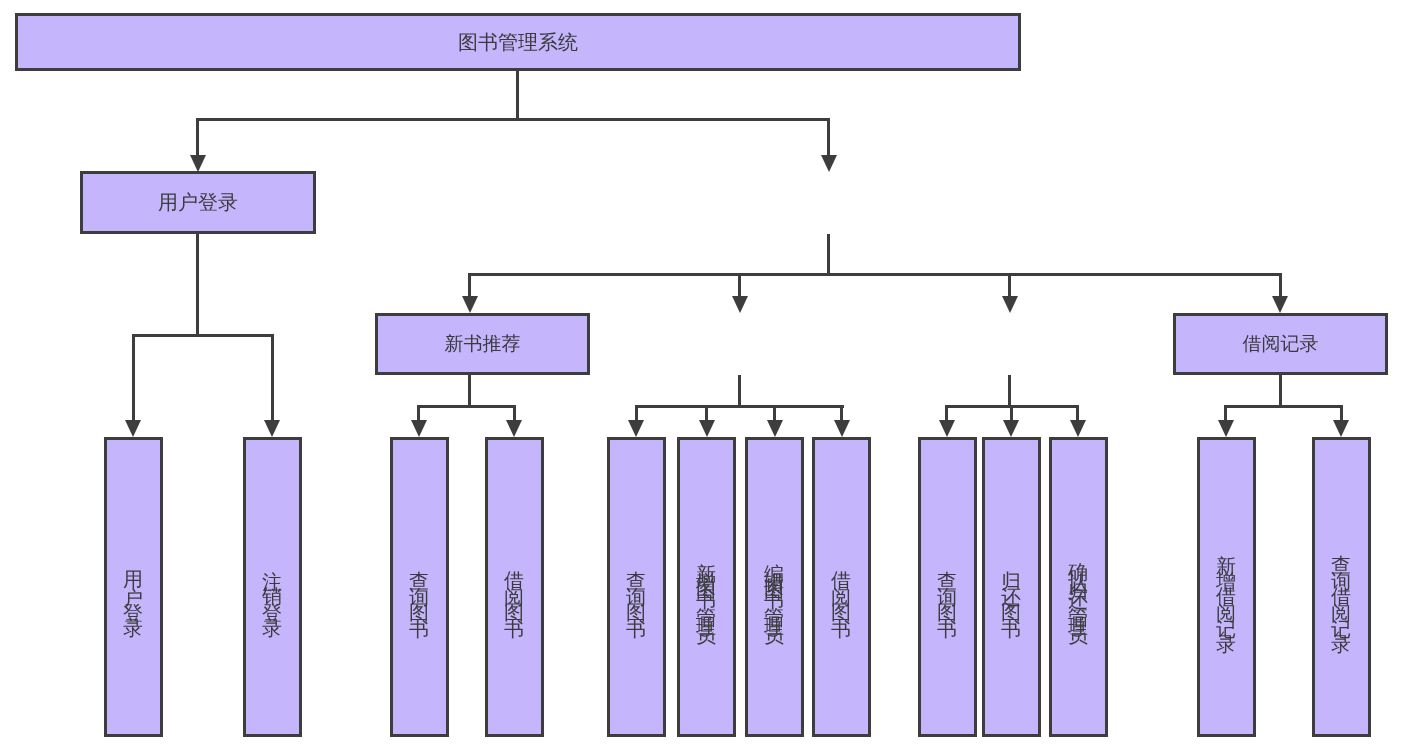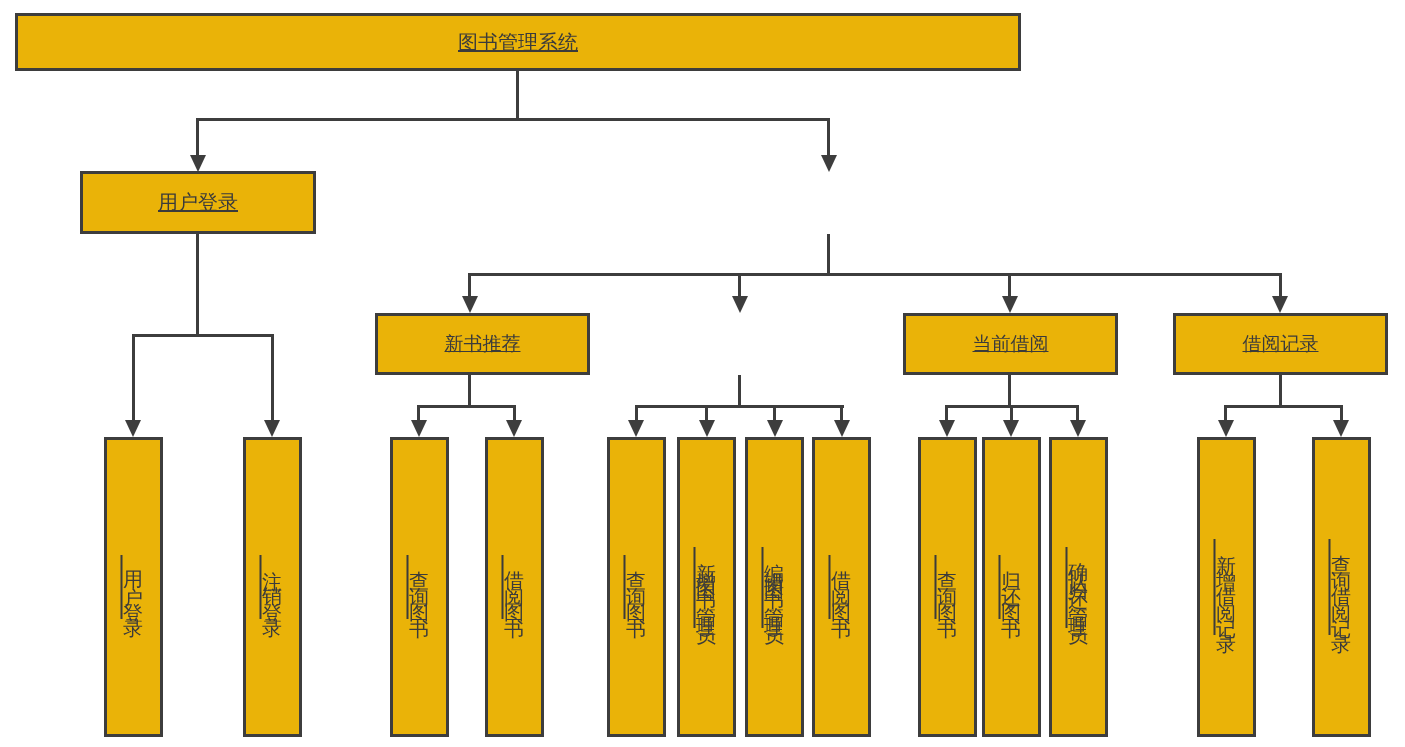--- a/index.html
+++ b/index.html
@@ -13,27 +13,26 @@
     width: 1405px;
     height: 747px;
     background: #ffffff;
     overflow: hidden;
     color: #3b3b3b;
   }
   .box {
     position: absolute;
     box-sizing: border-box;
     border: 3px solid #3d3d3d;
-    background: #eab308;
+    background: #c4b5fd;
     display: flex;
     align-items: center;
     justify-content: center;
     text-align: center;
     color: #3b3b3b;
-    text-decoration: underline;
   }
   .root  { left: 15px;  top: 13px;  width: 1006px; height: 58px; font-size: 20px; }
   .lvl2  { top: 171px; width: 236px; height: 63px; font-size: 20px; }
   .lvl3  { top: 313px; width: 215px; height: 62px; font-size: 19px; }
   .leaf  { top: 437px; width: 59px;  height: 300px; font-size: 20px; }
   .vtext {
     writing-mode: vertical-rl;
     text-orientation: mixed;
     letter-spacing: 16px;
     line-height: 1;
@@ -70,21 +69,20 @@
 </head>
 <body>
 
 <div id="canvas">
 
   <div class="box root">图书管理系统</div>
 
   <div class="box lvl2" style="left:80px">用户登录</div>
 
   <div class="box lvl3" style="left:375px">新书推荐</div>
-  <div class="box lvl3" style="left:903px">当前借阅</div>
   <div class="box lvl3" style="left:1173px">借阅记录</div>
 
   <div class="box leaf" style="left:104px">
     <span class="vtext">用户登录</span>
   </div>
   <div class="box leaf" style="left:243px">
     <span class="vtext">注销登录</span>
   </div>
 
   <div class="box leaf" style="left:390px">

